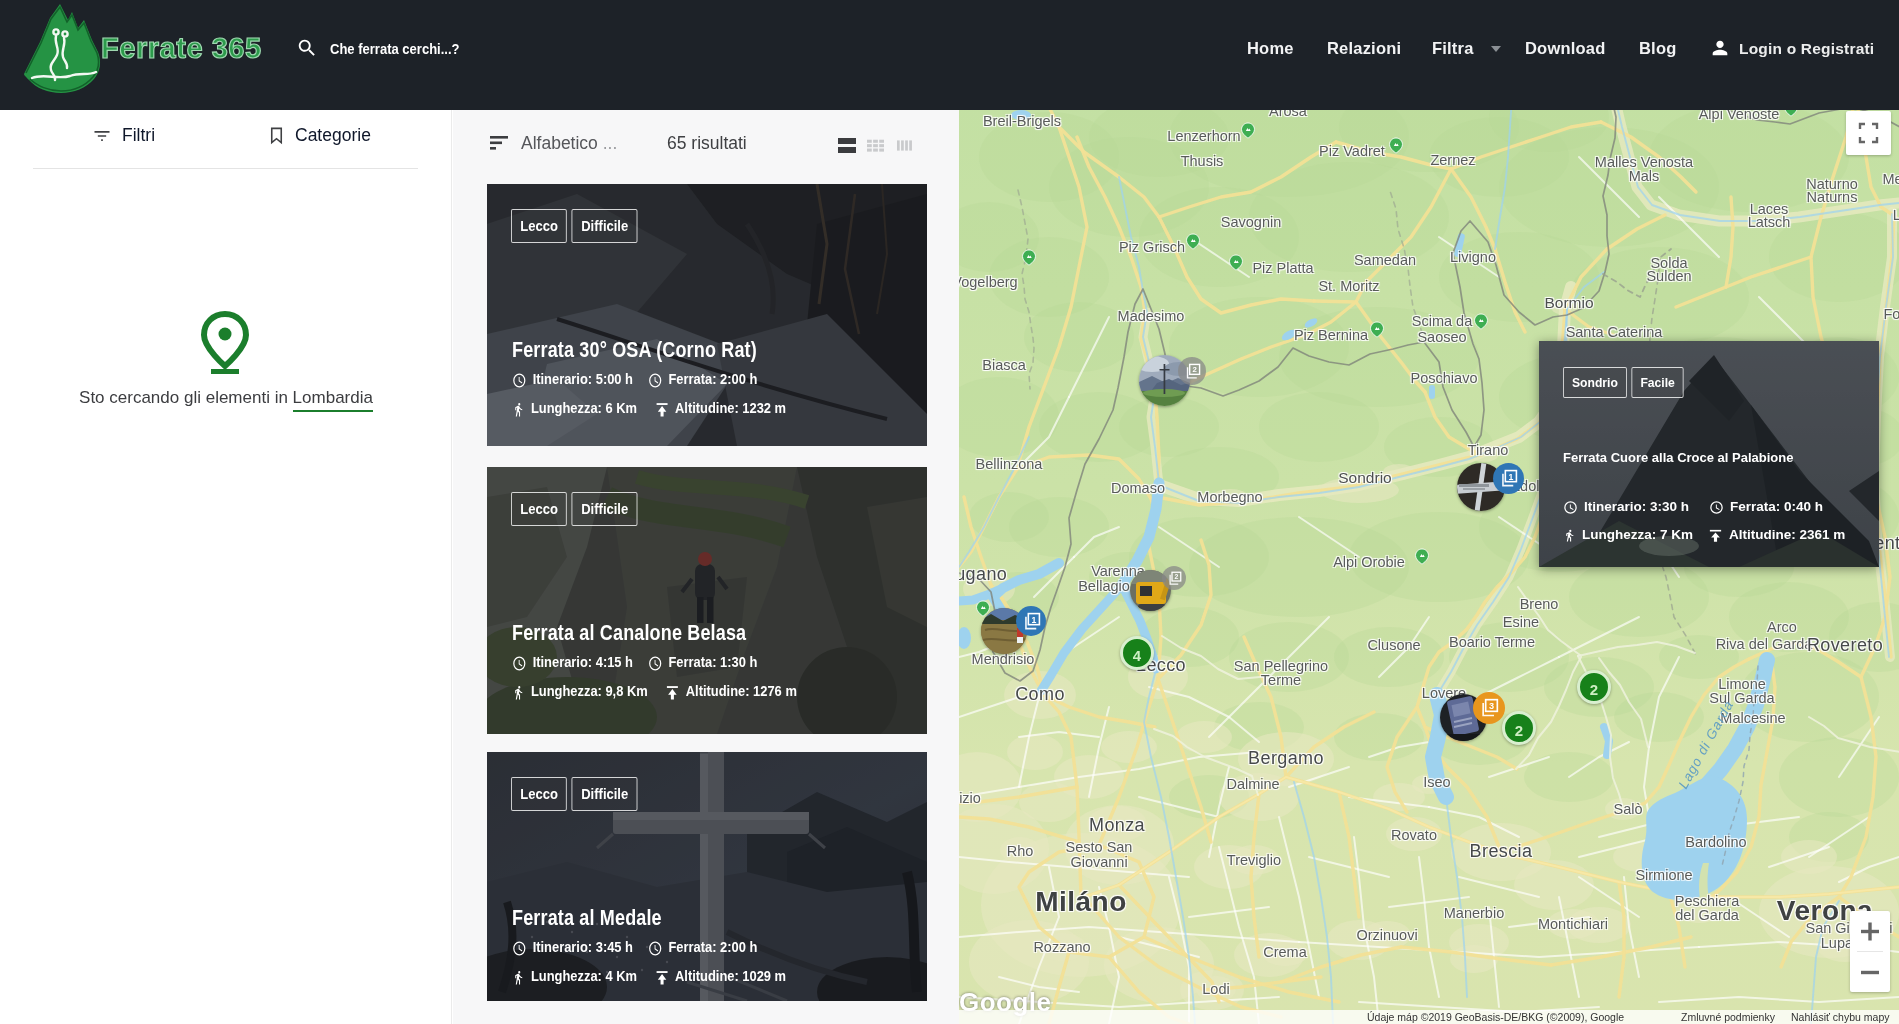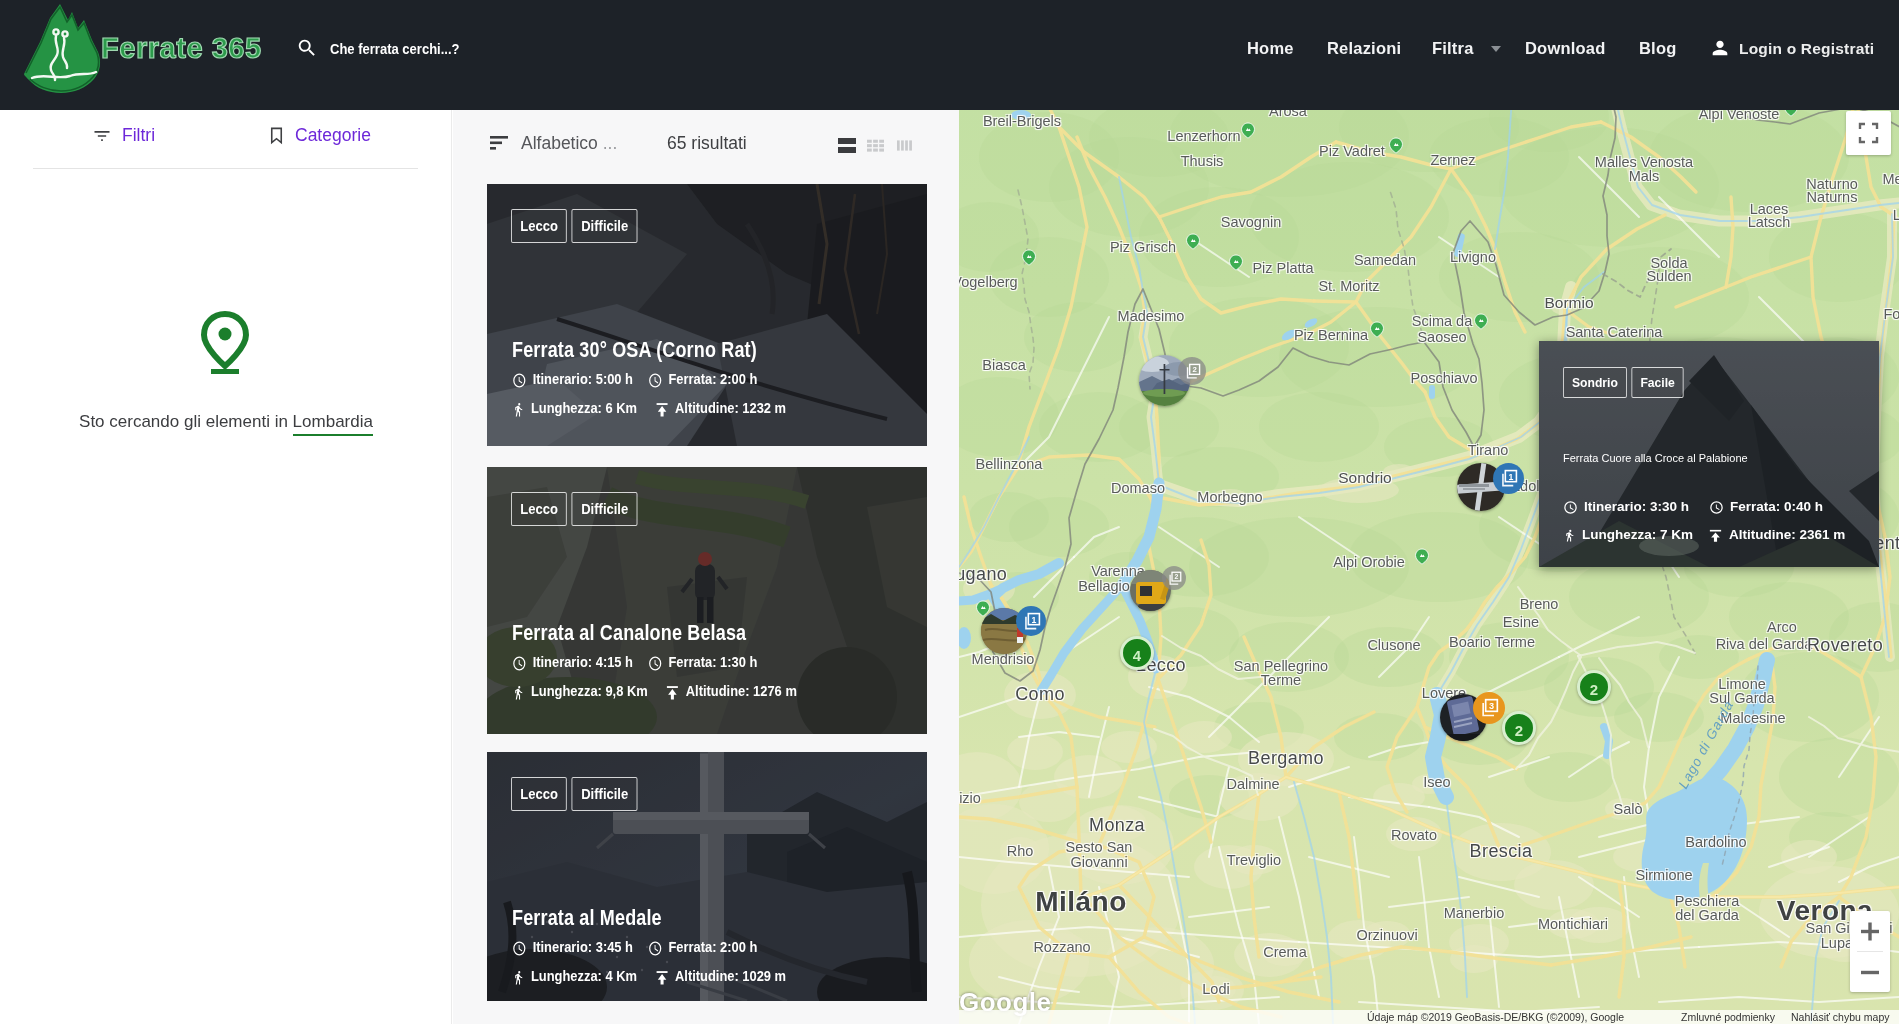--- a/index.html
+++ b/index.html
@@ -9,24 +9,24 @@
   #listcol { position:absolute; left:453px; top:97px; width:506px; height:927px; background:#f7f7f8; z-index:10; }
   #map { position:absolute; left:959px; top:97px; width:940px; height:927px; background:#c8e4a8; z-index:5; overflow:hidden; }
 
   
   .navlink { position:absolute; top:0; height:97px; line-height:97px; color:#f2f3f4; font-size:16.5px; font-weight:bold; letter-spacing:0.2px; }
   #logotext { position:absolute; left:101px; top:31px; font-size:30px; font-weight:bold; color:#2c9a4b; letter-spacing:0.5px; -webkit-text-stroke:1.2px #9fd8b0; transform:scaleX(0.97); transform-origin:left top; }
   #searchtxt { position:absolute; left:330px; top:0; height:97px; line-height:97px; color:#fff; font-size:15.5px; font-weight:bold; transform:scaleX(0.84); transform-origin:left center; }
 
   
   .tabicon { position:absolute; top:29px; }
-  .tabtxt { position:absolute; top:28px; font-size:17.5px; color:#6d28d9; }
+  .tabtxt { position:absolute; top:28px; font-size:17.5px; color:#0f172a; }
   #sdivider { position:absolute; left:33px; top:71px; width:385px; height:1px; background:#e4e4e4; }
   #pinwrap { position:absolute; left:195px; top:213px; }
-  #sentence { position:absolute; left:0; top:291px; width:452px; text-align:center; font-size:17px; color:#3c3d40;margin-top:24px; }
+  #sentence { position:absolute; left:0; top:291px; width:452px; text-align:center; font-size:17px; color:#3c3d40; }
   #sentence .lomb { border-bottom:2px solid #1b7e2c; padding-bottom:3px; }
 
   
   #sorthead { position:absolute; left:0; top:0; width:506px; height:90px; }
   .card { position:absolute; left:34px; width:440px; background:#222; overflow:hidden; }
   .card .photo { position:absolute; left:0; top:0; width:100%; height:100%; }
   .card .shade { position:absolute; left:0; top:0; width:100%; height:100%; background:rgba(16,17,19,0.36); }
   .badges { position:absolute; left:24px; top:25px; transform:scaleX(0.93); transform-origin:left top; white-space:nowrap; }
   .badge { display:inline-block; border:1px solid rgba(255,255,255,0.8); color:#fff; font-size:14px; font-weight:bold; padding:8px 9px; border-radius:2px; margin-right:5px; background:rgba(60,60,60,0.15); }
   .ctitle { position:absolute; left:25px; color:#fff; font-size:22.5px; font-weight:bold; letter-spacing:0.2px; transform:scaleX(0.8); transform-origin:left center; white-space:nowrap; }
@@ -614,21 +614,21 @@
 <div class="mlabel" style="left:700px;top:9px;width:160px">Alpi Venoste</div>
 <div class="mlabel" style="left:605px;top:57px;width:160px">Malles Venosta</div>
 <div class="mlabel" style="left:605px;top:71px;width:160px">Mals</div>
 <div class="mlabel" style="left:793px;top:79px;width:160px">Naturno</div>
 <div class="mlabel" style="left:793px;top:92px;width:160px">Naturns</div>
 <div class="mlabel" style="left:868px;top:74px;width:160px">Merano</div>
 <div class="mlabel" style="left:212px;top:117px;width:160px">Savognin</div>
 <div class="mlabel" style="left:346px;top:155px;width:160px">Samedan</div>
 <div class="mlabel" style="left:310px;top:181px;width:160px">St. Moritz</div>
 <div class="mlabel" style="left:434px;top:152px;width:160px">Livigno</div>
-<div class="mlabel" style="left:104px;top:142px;width:160px">Piz Grisch</div>
+<div class="mlabel" style="left:113px;top:142px;width:160px">Piz Grisch</div>
 <div class="mlabel" style="left:244px;top:163px;width:160px">Piz Platta</div>
 <div class="mlabel" style="left:730px;top:104px;width:160px">Laces</div>
 <div class="mlabel" style="left:730px;top:117px;width:160px">Latsch</div>
 <div class="mlabel" style="left:630px;top:158px;width:160px">Solda</div>
 <div class="mlabel" style="left:630px;top:171px;width:160px">Sulden</div>
 <div class="mlabel mmed" style="left:530px;top:197px;width:160px">Bormio</div>
 <div class="mlabel" style="left:112px;top:211px;width:160px">Madesimo</div>
 <div class="mlabel" style="left:292px;top:230px;width:160px">Piz Bernina</div>
 <div class="mlabel" style="left:403px;top:216px;width:160px">Scima da</div>
 <div class="mlabel" style="left:403px;top:232px;width:160px">Saoseo</div>
@@ -829,21 +829,21 @@
         </defs>
 <path d="M40 226 L145 50 L175 16 L212 64 L270 140 L340 226 L395 226 L340 180 L310 150 L340 130 L340 226 Z" fill="#2c3337"></path>
         <path d="M212 64 L260 130 L330 200 L340 226 L240 226 Z" fill="#242a2e"></path>
 <path d="M150 40 L175 14 L205 60 L190 80 L170 60 Z" fill="#272c31"></path>
 <path d="M0 226 L80 180 L170 226 Z" fill="#3a4640"></path>
 <path d="M200 226 L280 190 L340 226 Z" fill="#37423c"></path>
 <ellipse cx="130" cy="205" rx="30" ry="10" fill="#90a094" opacity="0.5"></ellipse>
 <rect width="340" height="226" fill="rgba(18,19,21,0.34)"></rect>
 </svg>
 <div style="position:absolute;left:24px;top:26px;transform:scaleX(0.9);transform-origin:left top;white-space:nowrap"><span class="badge" style="font-size:13.5px;padding:7px 9px">Sondrio</span><span class="badge" style="font-size:13.5px;padding:7px 9px">Facile</span></div>
-<div style="position:absolute;left:24px;top:105px;width:300px;color:#fff;font-size:11px;font-weight:normal;line-height:24px">Ferrata Cuore alla Croce al Palabione</div>
+<div style="position:absolute;left:24px;top:105px;width:300px;color:#fff;font-size:13px;font-weight:bold;line-height:24px">Ferrata Cuore alla Croce al Palabione</div>
 <div style="position:absolute;left:24px;top:158px;color:#fff;font-size:13.5px;font-weight:bold"><span style="margin-right:20px"><svg style="vertical-align:middle;margin-right:6px" width="15" height="15" viewBox="0 0 24 24">
             <path fill="#fff" d="M12 2a10 10 0 1 0 0 20 10 10 0 0 0 0-20zm0 18a8 8 0 1 1 0-16 8 8 0 0 1 0 16zm.5-13H11v6l5.2 3.1.8-1.3-4.5-2.7z"></path>
           </svg>Itinerario: 3:30 h</span><span><svg style="vertical-align:middle;margin-right:6px" width="15" height="15" viewBox="0 0 24 24">
             <path fill="#fff" d="M12 2a10 10 0 1 0 0 20 10 10 0 0 0 0-20zm0 18a8 8 0 1 1 0-16 8 8 0 0 1 0 16zm.5-13H11v6l5.2 3.1.8-1.3-4.5-2.7z"></path>
           </svg>Ferrata: 0:40 h</span></div>
 <div style="position:absolute;left:24px;top:186px;color:#fff;font-size:13.5px;font-weight:bold"><span style="margin-right:15px"><svg style="vertical-align:middle;margin-right:6px" width="13" height="15" viewBox="0 0 24 24">
             <path fill="#fff" d="M13.5 5.5a2 2 0 1 0 0-4 2 2 0 0 0 0 4zM9.8 8.9 7 23h2.1l1.8-8 2.1 2v6h2v-7.5l-2.1-2 .6-3A7.3 7.3 0 0 0 19 13v-2c-1.9 0-3.5-1-4.3-2.4l-1-1.6c-.56-.89-1.68-1.25-2.65-.84L6 8.3V13h2V9.6l1.8-.7"></path>
           </svg>Lunghezza: 7 Km</span><span><svg style="vertical-align:middle;margin-right:6px" width="15" height="15" viewBox="0 0 24 24">
             <g fill="#fff">
               <rect x="3" y="3" width="18" height="2.6"></rect>

